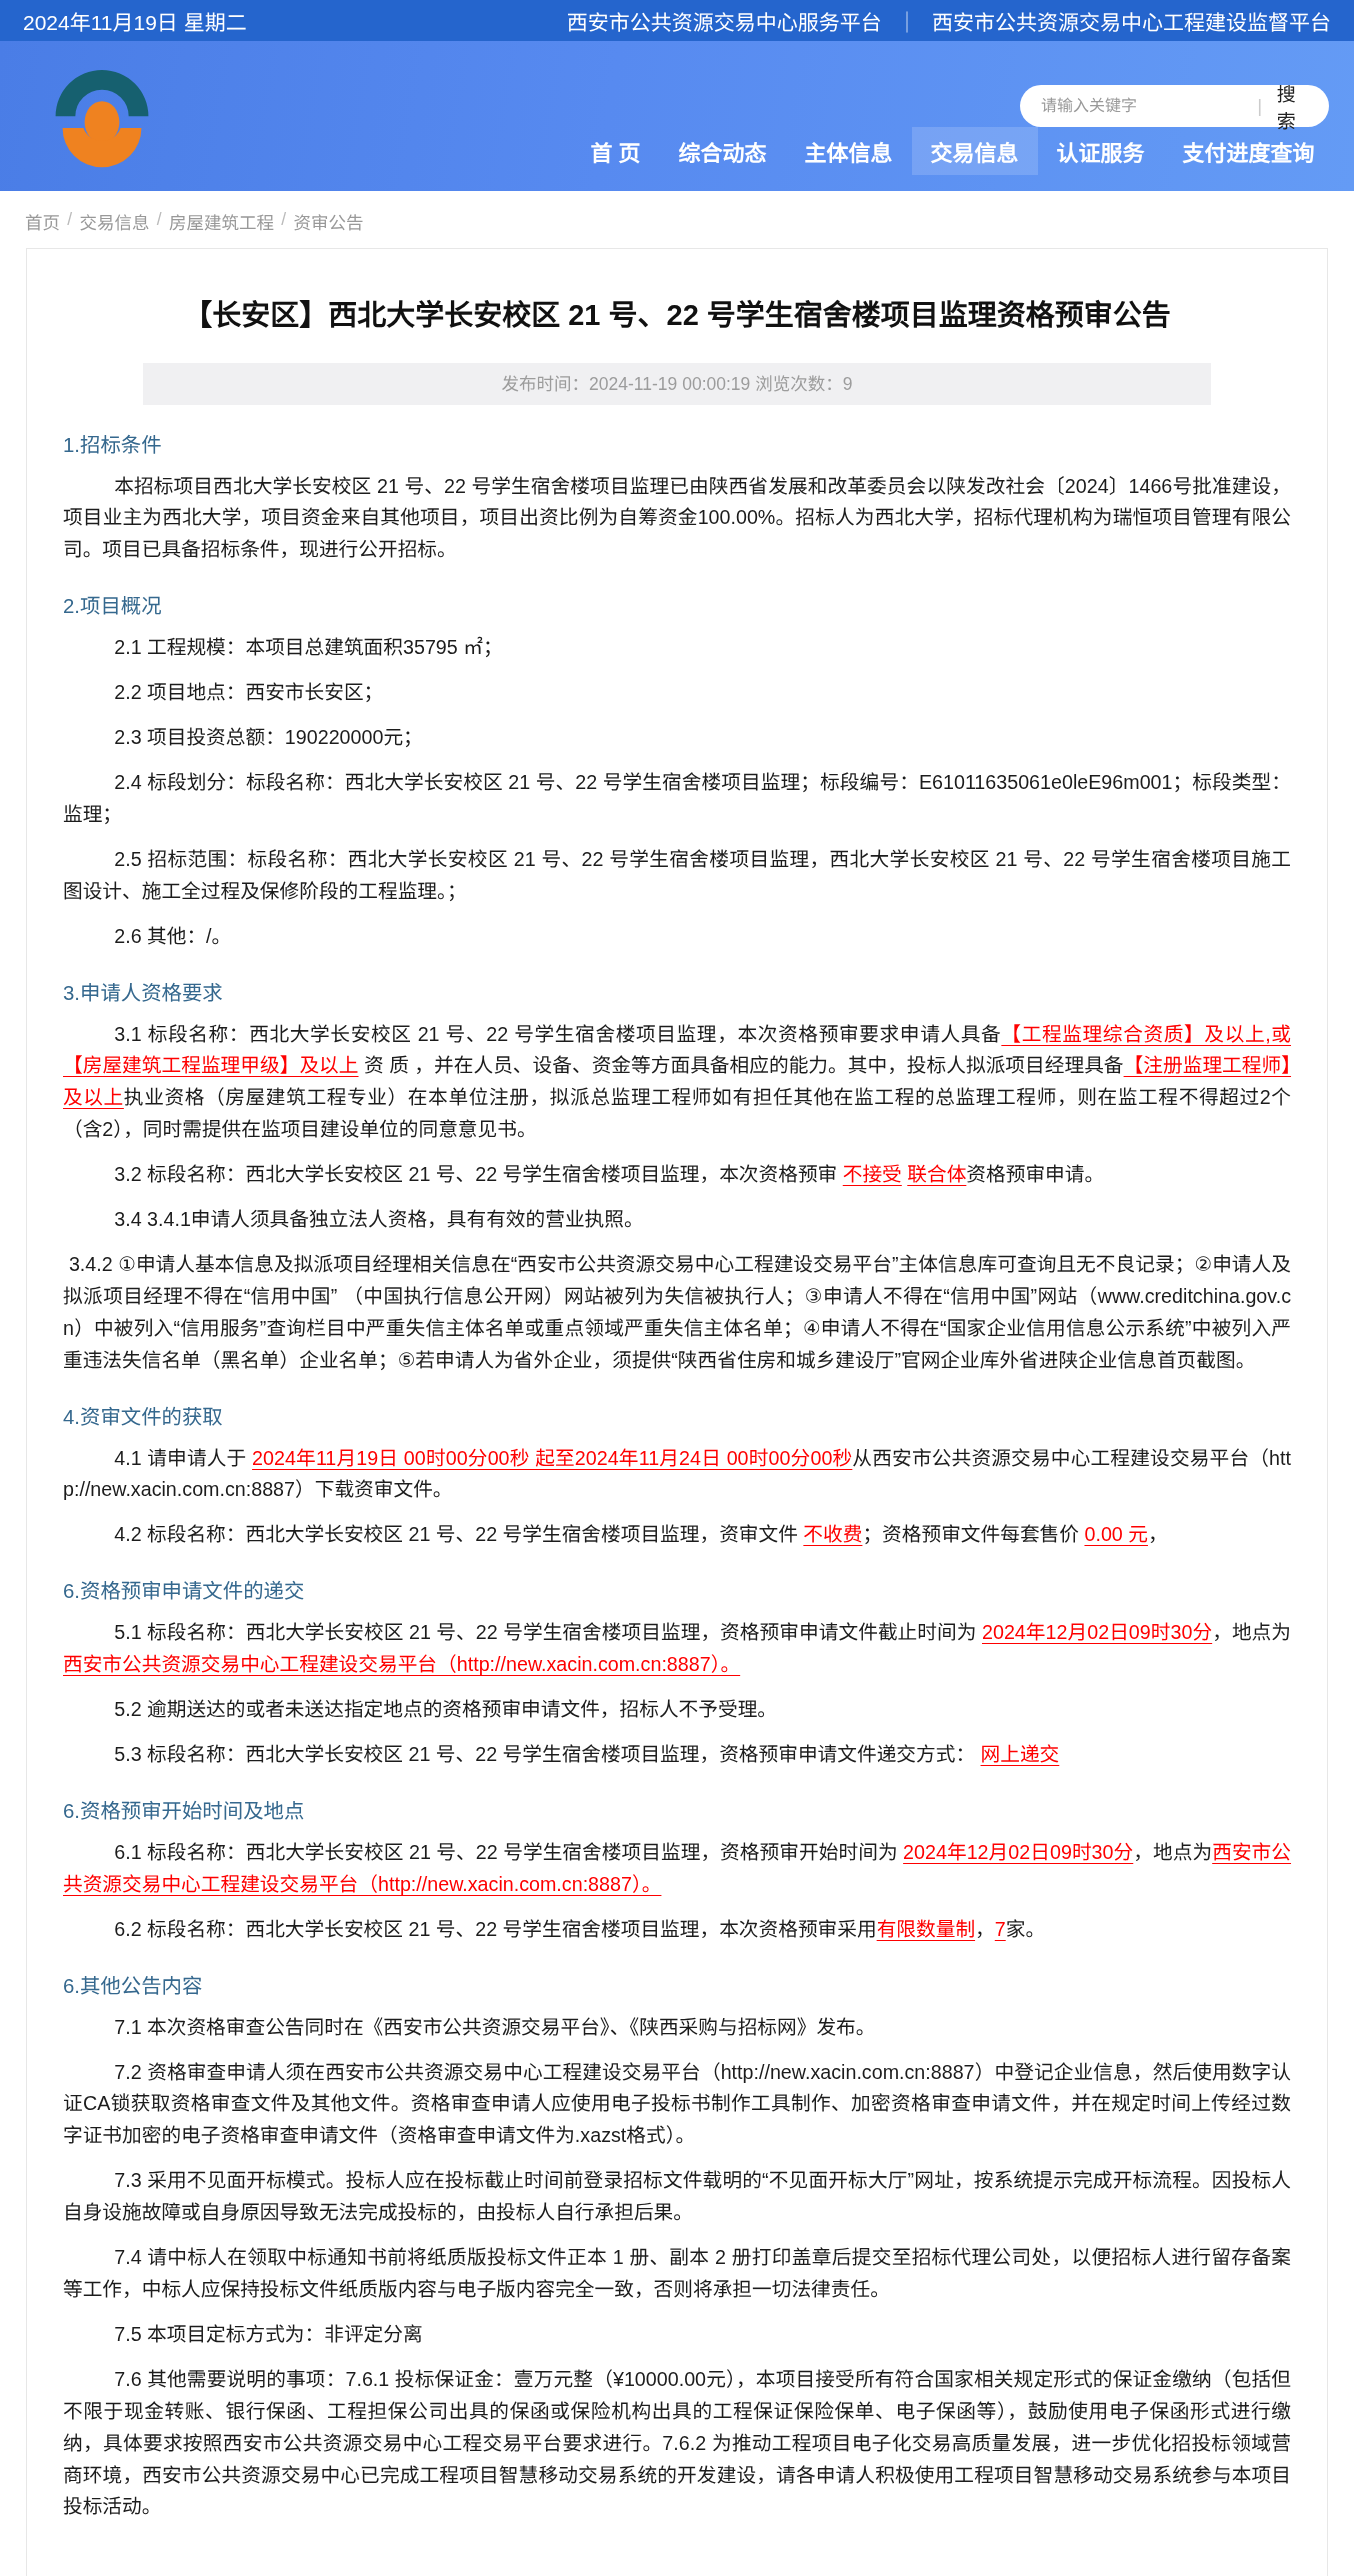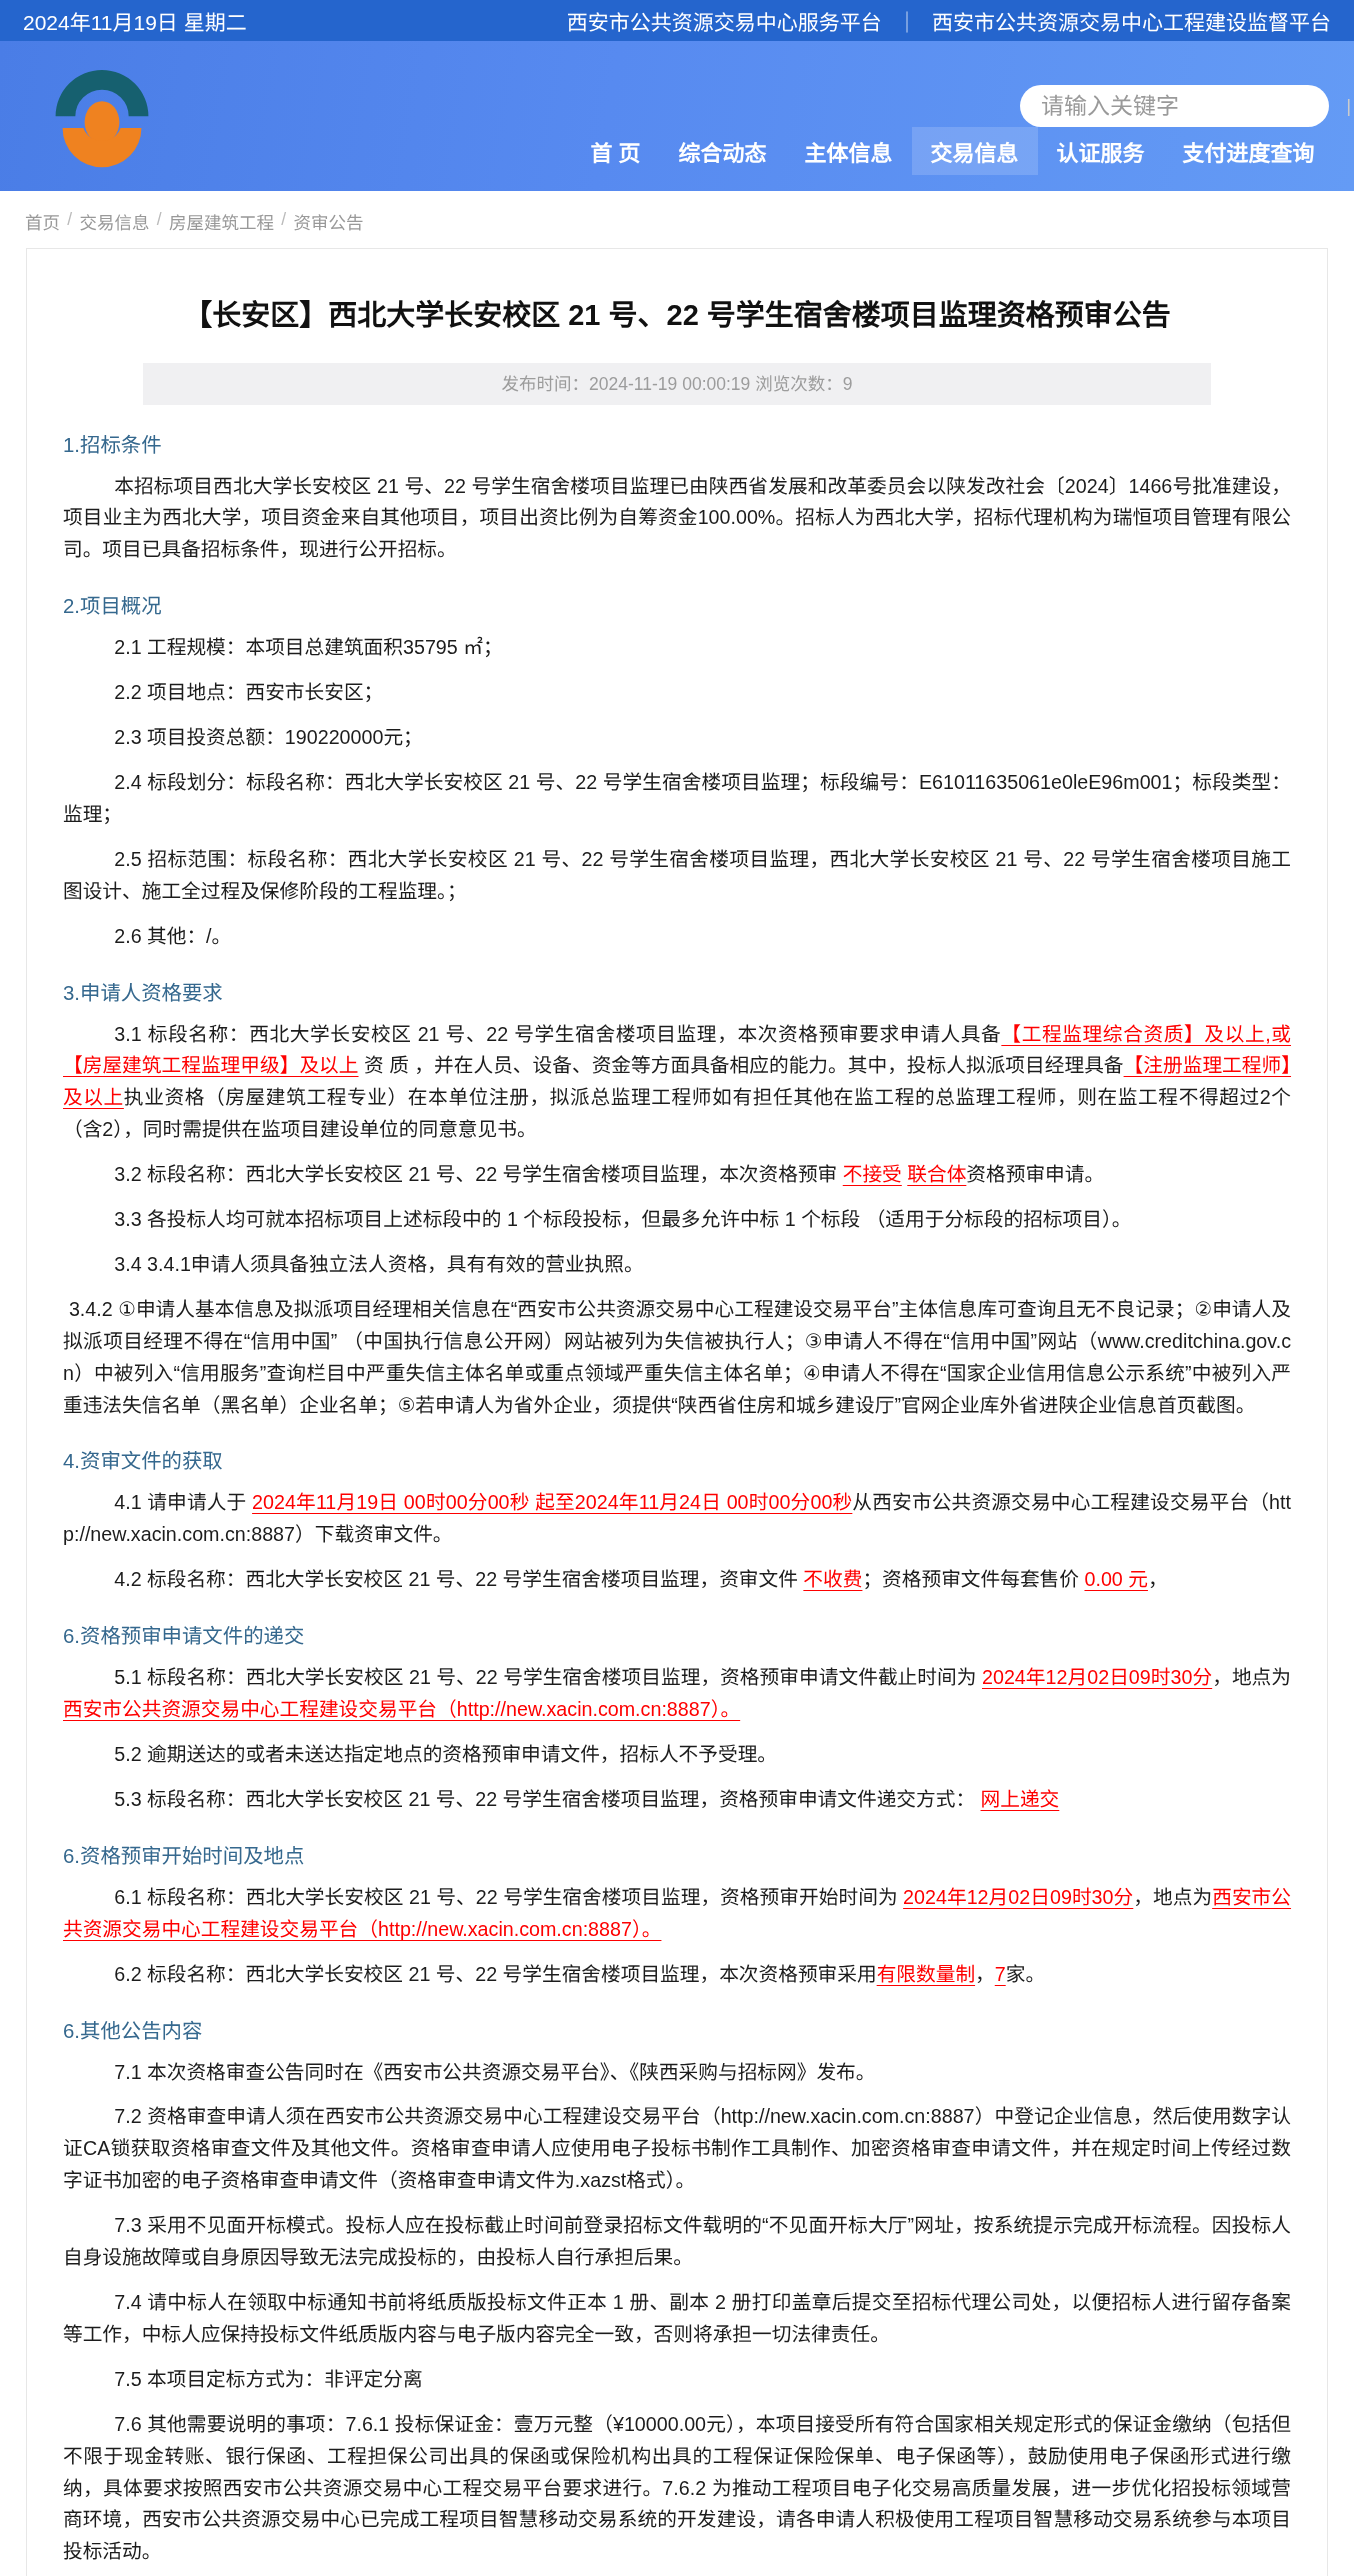--- a/index.html
+++ b/index.html
@@ -29,21 +29,21 @@
   .brand .l1 { font-size:30px; font-weight:bold; line-height:35px; letter-spacing:0.7px; }
   .brand .l2 { font-size:28px; font-weight:bold; line-height:33px; }
   .brand .l3 { font-size:28px; font-weight:bold; line-height:33px; }
   .brand .en { font-size:16px; line-height:22px; opacity:.95; }
   .search {
     position:absolute; right:25px; top:44px; width:309px; height:42px;
     background:#fff; border-radius:21px; display:flex; align-items:center;
     padding:0 19px;
   }
   .search input {
-    border:none; outline:none; flex:1; font-size:23px; color:#737373;
+    border:none; outline:none; flex:1; font-size:16px; color:#737373;
     font-family:"Liberation Sans","DejaVu Sans",sans-serif; background:transparent;
   }
   .search input::placeholder { color:#9a9a9a; }
   .search .divider { color:#ccc; font-size:19px; margin:0 14.6px 0 7.3px; font-weight:300; }
   .search .btn { font-size:19px; color:#222; cursor:pointer; }
   .nav { position:absolute; right:20.4px; bottom:16px; height:48px; display:flex; }
   .nav-item {
     display:flex; align-items:center; padding:0 19px;
     color:#fff; font-size:22px; font-weight:bold; cursor:pointer; white-space:nowrap;
   }
@@ -127,21 +127,20 @@
       <h2 class="sec-h">2.项目概况</h2>
       <p class="para"><span>2.1 工程规模：本项目总建筑面积35795 ㎡；</span></p>
       <p class="para"><span>2.2 项目地点：西安市长安区；</span></p>
       <p class="para"><span>2.3 项目投资总额：190220000元；</span></p>
       <p class="para"><span>2.4 标段划分：标段名称：西北大学长安校区 21 号、22 号学生宿舍楼项目监理；标段编号：E61011635061e0leE96m001；标段类型：监理；</span></p>
       <p class="para"><span>2.5 招标范围：标段名称：西北大学长安校区 21 号、22 号学生宿舍楼项目监理，西北大学长安校区 21 号、22 号学生宿舍楼项目施工图设计、施工全过程及保修阶段的工程监理。；</span></p>
       <p class="para"><span>2.6 其他：/。</span></p>
       <h2 class="sec-h">3.申请人资格要求</h2>
       <p class="para"><span>3.1 标段名称：西北大学长安校区 21 号、22 号学生宿舍楼项目监理，本次资格预审要求申请人具备</span><span class="red">【工程监理综合资质】及以上,或【房屋建筑工程监理甲级】及以上</span><span> 资 质 ，并在人员、设备、资金等方面具备相应的能力。其中，投标人拟派项目经理具备</span><span class="red">【注册监理工程师】及以上</span><span>执业资格（房屋建筑工程专业）在本单位注册，拟派总监理工程师如有担任其他在监工程的总监理工程师，则在监工程不得超过2个（含2），同时需提供在监项目建设单位的同意意见书。</span></p>
       <p class="para"><span>3.2 标段名称：西北大学长安校区 21 号、22 号学生宿舍楼项目监理，本次资格预审 </span><span class="red">不接受</span><span> </span><span class="red">联合体</span><span>资格预审申请。</span></p>
-      <p class="para"><span>3.3 各投标人均可就本招标项目上述标段中的 1 个标段投标，但最多允许中标 1 个标段 （适用于分标段的招标项目）。</span></p>
       <p class="para"><span>3.4 3.4.1申请人须具备独立法人资格，具有有效的营业执照。</span></p>
       <p class="para ni"><span>3.4.2 ①申请人基本信息及拟派项目经理相关信息在“西安市公共资源交易中心工程建设交易平台”主体信息库可查询且无不良记录；②申请人及拟派项目经理不得在“信用中国” （中国执行信息公开网）网站被列为失信被执行人；③申请人不得在“信用中国”网站（www.creditchina.gov.cn）中被列入“信用服务”查询栏目中严重失信主体名单或重点领域严重失信主体名单；④申请人不得在“国家企业信用信息公示系统”中被列入严重违法失信名单（黑名单）企业名单；⑤若申请人为省外企业，须提供“陕西省住房和城乡建设厅”官网企业库外省进陕企业信息首页截图。</span></p>
       <h2 class="sec-h">4.资审文件的获取</h2>
       <p class="para"><span>4.1 请申请人于 </span><span class="red">2024年11月19日 00时00分00秒 起至2024年11月24日 00时00分00秒</span><span>从西安市公共资源交易中心工程建设交易平台（http://new.xacin.com.cn:8887）下载资审文件。</span></p>
       <p class="para"><span>4.2 标段名称：西北大学长安校区 21 号、22 号学生宿舍楼项目监理，资审文件 </span><span class="red">不收费</span><span>；资格预审文件每套售价 </span><span class="red">0.00 元</span><span>，</span></p>
       <h2 class="sec-h">6.资格预审申请文件的递交</h2>
       <p class="para"><span>5.1 标段名称：西北大学长安校区 21 号、22 号学生宿舍楼项目监理，资格预审申请文件截止时间为 </span><span class="red">2024年12月02日09时30分</span><span>，地点为</span><span class="red">西安市公共资源交易中心工程建设交易平台（http://new.xacin.com.cn:8887）。</span></p>
       <p class="para"><span>5.2 逾期送达的或者未送达指定地点的资格预审申请文件，招标人不予受理。</span></p>
       <p class="para"><span>5.3 标段名称：西北大学长安校区 21 号、22 号学生宿舍楼项目监理，资格预审申请文件递交方式： </span><span class="red">网上递交</span></p>
       <h2 class="sec-h">6.资格预审开始时间及地点</h2>

